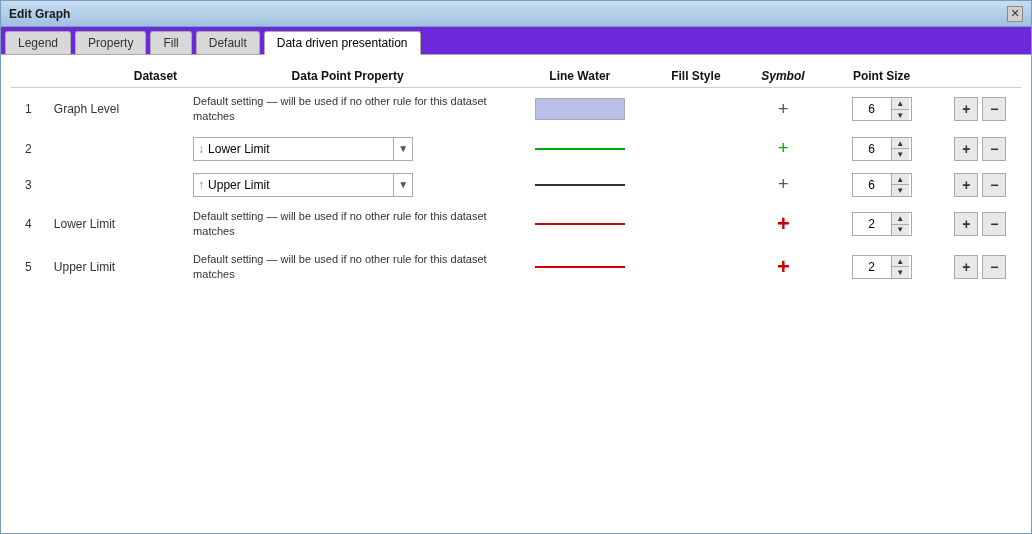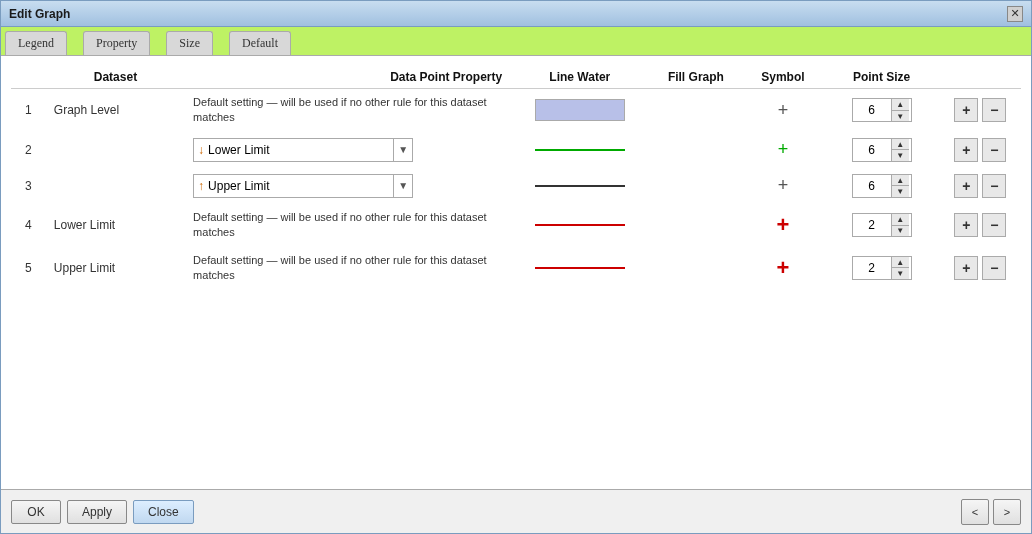--- a/index.html
+++ b/index.html
@@ -40,24 +40,23 @@
       display: flex;
       align-items: center;
       justify-content: center;
       font-size: 11px;
       color: #333;
     }
 
     .tabs {
       display: flex;
       border-bottom: 1px solid #aaa;
-      background: #bef264;
+      background: #6d28d9;
       padding: 4px 4px 0 4px;
-      gap: 16px;
-      font-family: Liberation Serif, serif;
+      gap: 4px;
     }
 
     .tab {
       padding: 4px 12px;
       border: 1px solid #aaa;
       border-bottom: none;
       background: #d8d8d8;
       cursor: pointer;
       font-size: 12px;
       border-radius: 3px 3px 0 0;
@@ -91,26 +90,26 @@
       text-align: center;
       border-bottom: 1px solid #ccc;
       color: #111;
     }
 
     thead tr th:first-child {
       width: 30px;
     }
 
     thead tr th.th-dataset {
-      text-align: center;
+      text-align: right;
       width: 120px;
     }
 
     thead tr th.th-property {
-      text-align: right;
+      text-align: center;
       width: 280px;
     }
 
     tbody tr td {
       padding: 6px 8px;
       vertical-align: middle;
       font-size: 12px;
     }
 
     .row-num {
@@ -326,20 +325,21 @@
     }
 
     .td-fillstyle {
       text-align: center;
       width: 80px;
     }
 
     .td-symbol {
       text-align: center;
       width: 70px;
+      font-style: italic;
     }
 
     .td-symbolsize {
       text-align: center;
       width: 100px;
     }
 
     .td-actions {
       text-align: center;
       width: 70px;
@@ -351,33 +351,34 @@
 <div class="window">
 
   <div class="title-bar">
     <span class="title-bar-title">Edit Graph</span>
     <button class="title-bar-close">✕</button>
   </div>
 
   <div class="tabs">
     <div class="tab">Legend</div>
     <div class="tab">Property</div>
-    <div class="tab">Size</div>
+    <div class="tab">Fill</div>
     <div class="tab">Default</div>
+    <div class="tab active">Data driven presentation</div>
   </div>
 
   <div class="content">
     <table>
       <thead>
         <tr>
           <th style="width:30px;"></th>
           <th class="th-dataset">Dataset</th>
           <th class="th-property">Data Point Property</th>
           <th class="td-linestyle">Line Water</th>
-          <th class="td-fillstyle">Fill Graph</th>
+          <th class="td-fillstyle">Fill Style</th>
           <th class="td-symbol">Symbol</th>
           <th class="td-symbolsize">Point Size</th>
           <th class="td-actions"></th>
         </tr>
       </thead>
       <tbody>
 
         <tr>
           <td class="row-num td-center">1</td>
           <td class="dataset-name">Graph Level</td>
@@ -527,25 +528,14 @@
               <button class="plus-minus-btn">+</button>
               <button class="plus-minus-btn">−</button>
             </div>
           </td>
         </tr>
 
       </tbody>
     </table>
   </div>
 
-  <div class="footer">
-    <div class="footer-left">
-      <button class="footer-btn">OK</button>
-      <button class="footer-btn">Apply</button>
-      <button class="footer-btn active">Close</button>
-    </div>
-    <div class="footer-right">
-      <button class="nav-btn">&lt;</button>
-      <button class="nav-btn">&gt;</button>
-    </div>
-  </div>
 
 </div>
 
 </body></html>

